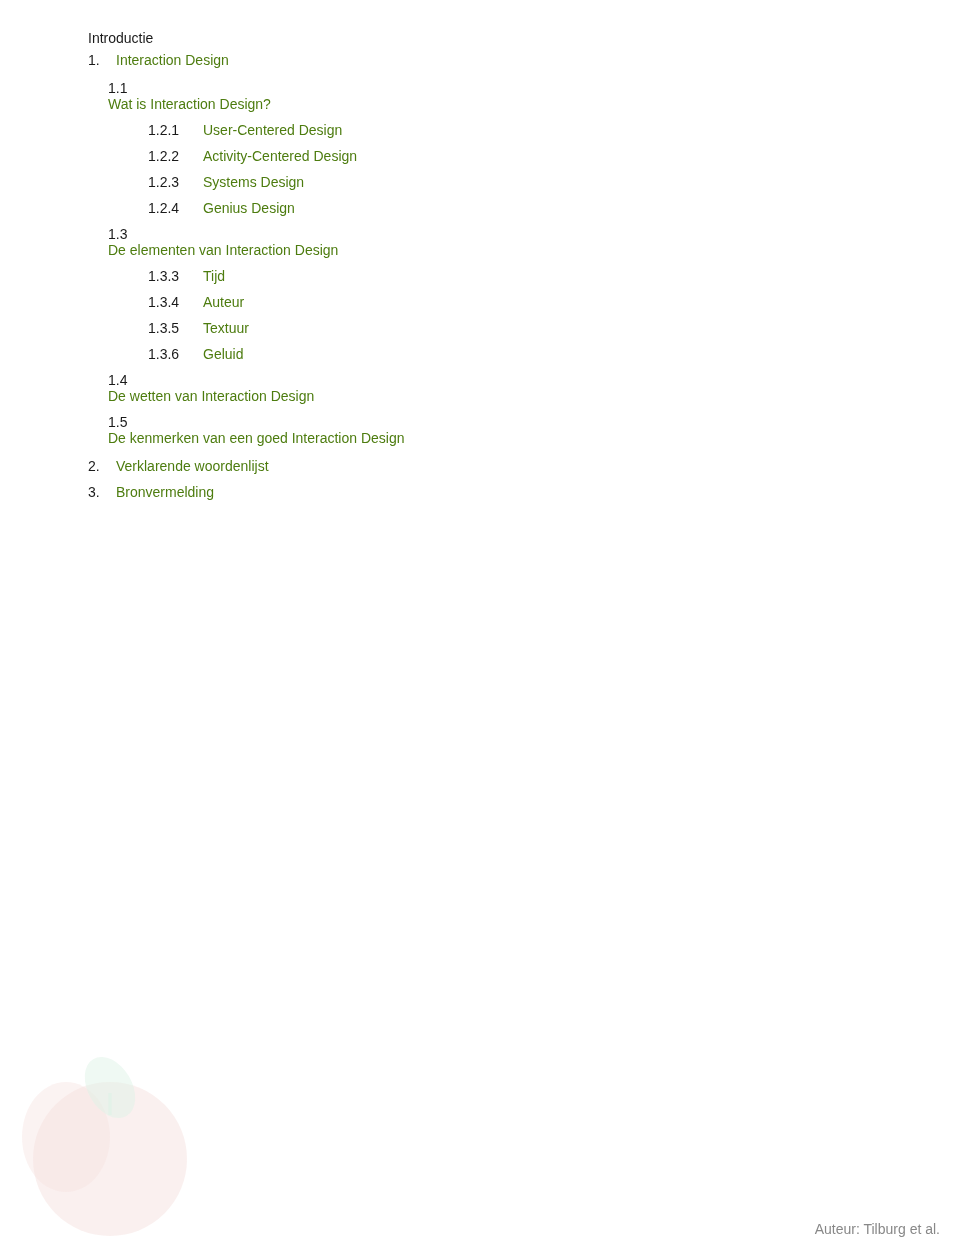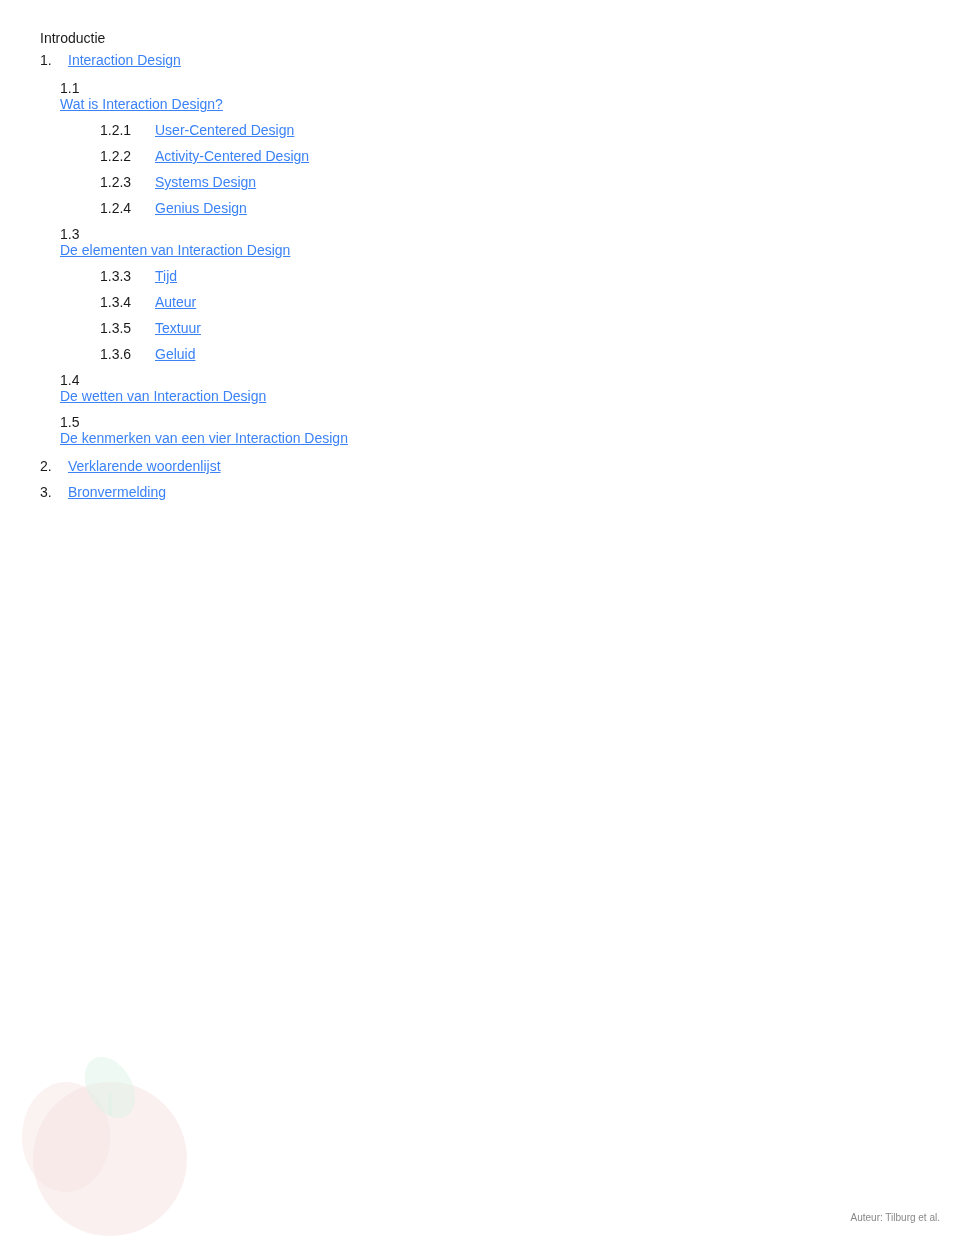--- a/index.html
+++ b/index.html
@@ -13,21 +13,21 @@
       font-family: Arial, sans-serif;
       font-size: 14px;
       color: #1a1a1a;
       width: 960px;
       min-height: 1247px;
       position: relative;
       overflow-x: hidden;
     }
 
     .page-content {
-      padding: 30px 80px 40px 40px;
+      padding: 30px 80px 40px 88px;
       position: relative;
     }
 
     .level-1 {
       padding-left: 20px;
       flex-direction: column;
     }
 
     .level-2 {
       padding-left: 60px;
@@ -44,45 +44,44 @@
       color: #1a1a1a;
       font-size: 14px;
     }
 
     .num-wide {
       min-width: 55px;
     }
 
     .lbl {
       font-size: 14px;
-      color: #3b82f6;
-      text-decoration: underline;
+      color: #4d7c0f;
     }
 
     
     .bottom-logo {
       position: absolute;
       bottom: 0;
       left: 0;
       width: 220px;
       height: 220px;
       opacity: 0.15;
     }
 
     .bottom-logo svg {
       width: 100%;
       height: 100%;
     }
 
     
     .bottom-right-text {
       position: absolute;
-      bottom: 24px;
+      bottom: 10px;
       right: 20px;
-      font-size: 10px;
+      font-size: 14px;
       color: #888;
     }
 
     .intro-label {
       font-size: 14px;
       margin-bottom: 14px;
     }
 
     .section-top {
       margin-bottom: 6px;
@@ -155,21 +154,21 @@
     <span class="lbl">Geluid</span>
   </div>
 
   <div class="toc-row level-1">
     <span class="num num-wide">1.4</span>
     <span class="lbl">De wetten van Interaction Design</span>
   </div>
 
   <div class="toc-row level-1">
     <span class="num num-wide">1.5</span>
-    <span class="lbl">De kenmerken van een vier Interaction Design</span>
+    <span class="lbl">De kenmerken van een goed Interaction Design</span>
   </div>
 
   <div class="toc-row" style="margin-top:12px;">
     <span class="num" style="min-width:28px;">2.</span>
     <span class="lbl">Verklarende woordenlijst</span>
   </div>
 
   <div class="toc-row">
     <span class="num" style="min-width:28px;">3.</span>
     <span class="lbl">Bronvermelding</span>

